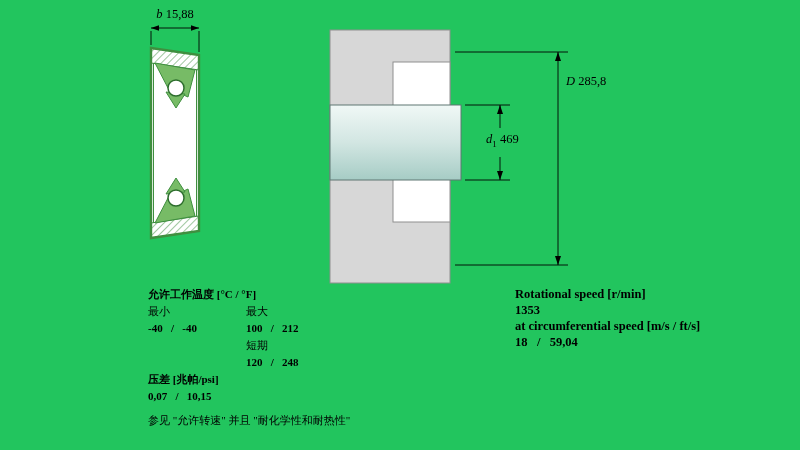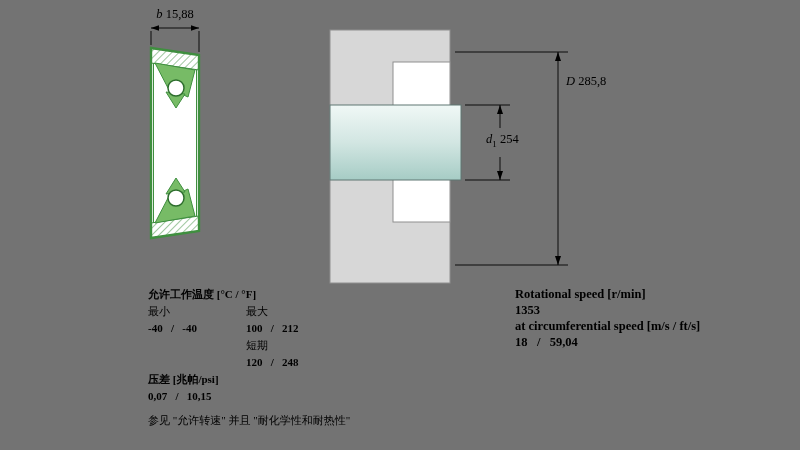--- a/index.html
+++ b/index.html
@@ -1,16 +1,16 @@
 <!DOCTYPE html>
 <html><head>
 <meta charset="utf-8">
 <style>
   html,body{margin:0;padding:0;background:#ffffff;}
-  .page{position:relative;width:800px;height:450px;background:#737373;font-family:"Liberation Serif","DejaVu Serif",serif;color:#000;overflow:hidden;}
+  .page{position:relative;width:800px;height:450px;background:#22c55e;font-family:"Liberation Serif","DejaVu Serif",serif;color:#000;overflow:hidden;}
   svg{display:block;position:absolute;}
   .dim-label{position:absolute;font-size:12.5px;white-space:pre;color:#000;}
   .dim-letter{font-style:italic;}
   sub{font-size:9px;}
   .dim-b{left:140px;top:7px;width:70px;text-align:center;}
   .dim-D{left:566px;top:74px;}
   .dim-d1{left:486px;top:132px;}
   .seal-svg{left:140px;top:20px;}
   .mount-svg{left:325px;top:25px;}
   .specs-left{position:absolute;left:148px;top:286px;width:340px;font-size:11px;line-height:17px;}
@@ -78,21 +78,21 @@
       <line x1="140" y1="80" x2="185" y2="80"></line>
       <line x1="140" y1="155" x2="185" y2="155"></line>
       <line x1="175" y1="80" x2="175" y2="103"></line>
       <line x1="175" y1="132" x2="175" y2="155"></line>
     </g>
     <polygon points="175,80 172,89 178,89" fill="#000000"></polygon>
     <polygon points="175,155 172,146 178,146" fill="#000000"></polygon>
   </svg>
 
   <div class="dim-label dim-D"><span class="dim-letter">D</span> <span>285,8</span></div>
-  <div class="dim-label dim-d1"><span class="dim-letter">d</span><sub>1</sub> <span>254</span></div>
+  <div class="dim-label dim-d1"><span class="dim-letter">d</span><sub>1</sub> <span>469</span></div>
 
   <div class="specs-left">
     <div class="spec-header">允许工作温度 [°C / °F]</div>
     <div class="temp-grid">
       <div class="temp-col1">
         <div class="lbl">最小</div>
         <div class="val">-40   /   -40</div>
       </div>
       <div class="temp-col2">
         <div class="lbl">最大</div>

